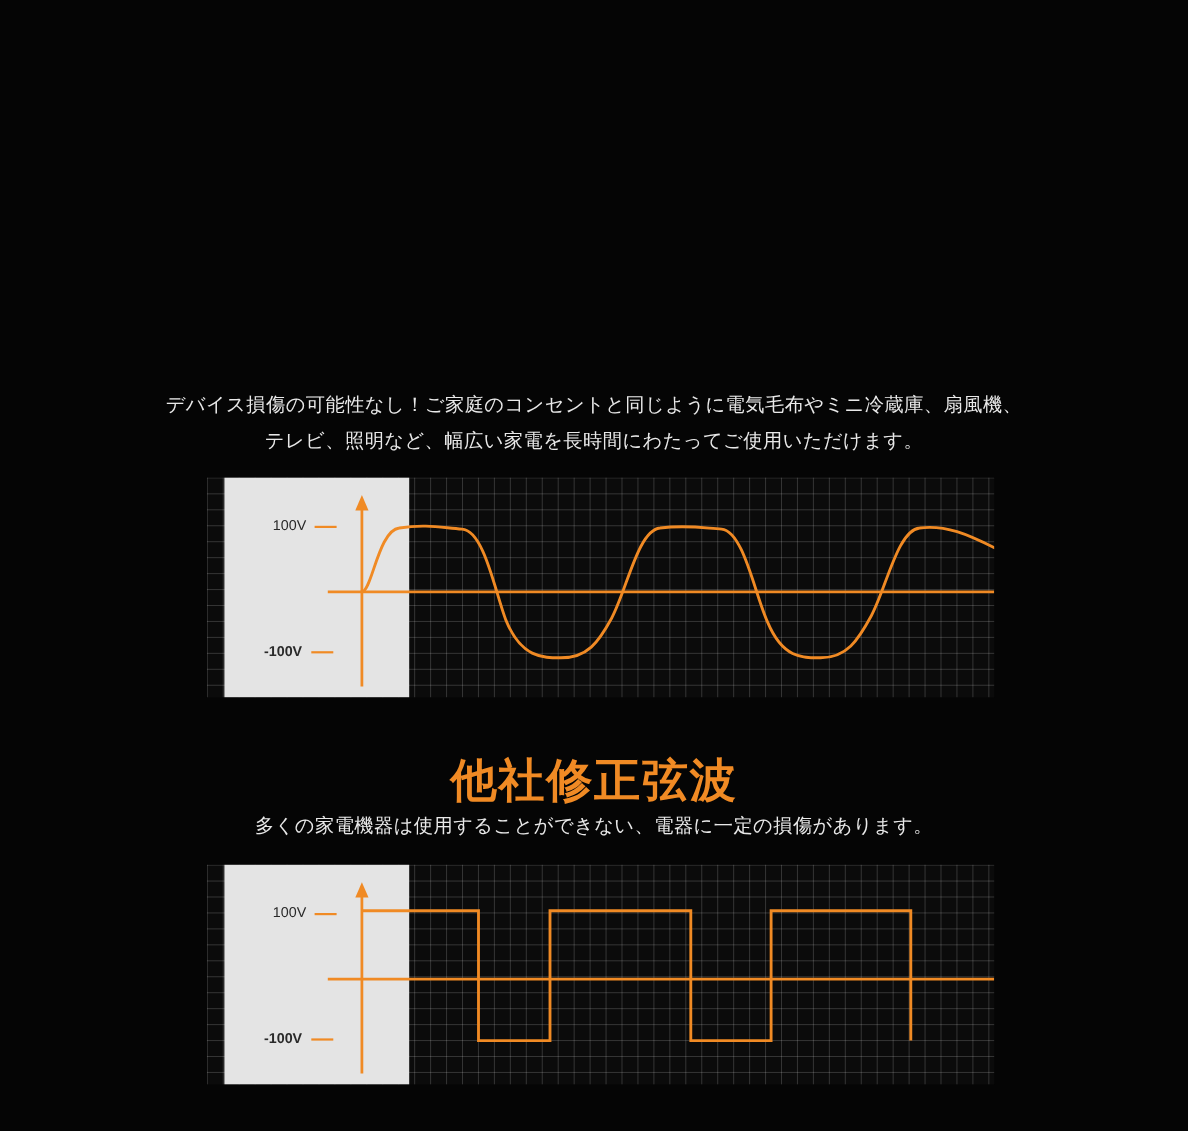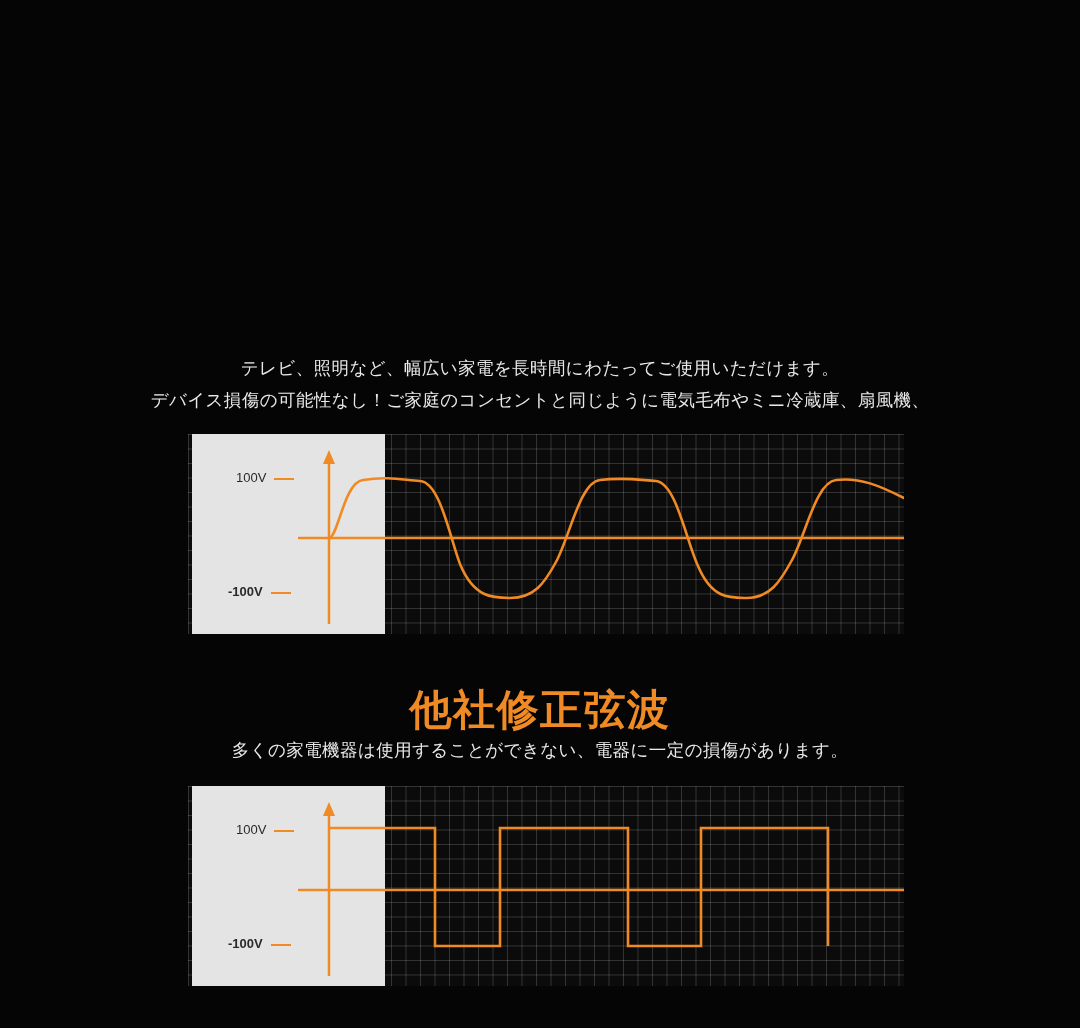--- a/index.html
+++ b/index.html
@@ -84,22 +84,22 @@
     background-color: #0b0b0b;
     background-image:
       linear-gradient(to right, rgba(255,255,255,0.17) 1px, transparent 1px),
       linear-gradient(to bottom, rgba(255,255,255,0.17) 1px, transparent 1px);
     background-size: 14.5px 14.5px;
   }
 
   .axis-panel {
     position: absolute;
     top: 0;
-    left: 4px;
-    width: 193px;
+    left: 16px;
+    width: 168px;
     height: 100%;
     background: #e4e4e4;
     text-align: center;
   }
 
   .axis-label {
     position: absolute;
     font-size: 13px;
     color: #2a2a2a;
     font-family: "Liberation Sans", sans-serif;
@@ -147,22 +147,22 @@
   }
 </style>
 </head>
 <body>
 
 <div class="page">
 
 
 
   <div class="desc">
+    <span>デバイス損傷の可能性なし！ご家庭のコンセントと同じように電気毛布やミニ冷蔵庫、扇風機、</span>
     <span>テレビ、照明など、幅広い家電を長時間にわたってご使用いただけます。</span>
-    <span>デバイス損傷の可能性なし！ご家庭のコンセントと同じように電気毛布やミニ冷蔵庫、扇風機、</span>
   </div>
 
   <div class="scope" id="scope-sine">
     <div class="grid"></div>
     <div class="axis-panel">
       <div class="axis-label label-plus">
         <span>100V</span><span class="dash"></span>
       </div>
       <div class="axis-label label-minus">
         <span>-100V</span><span class="dash"></span>

